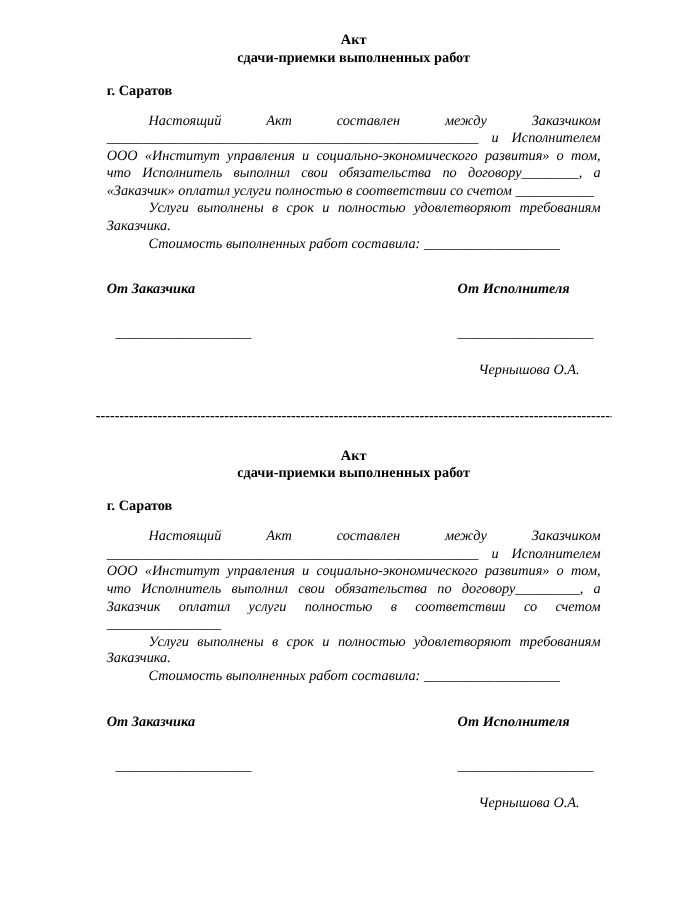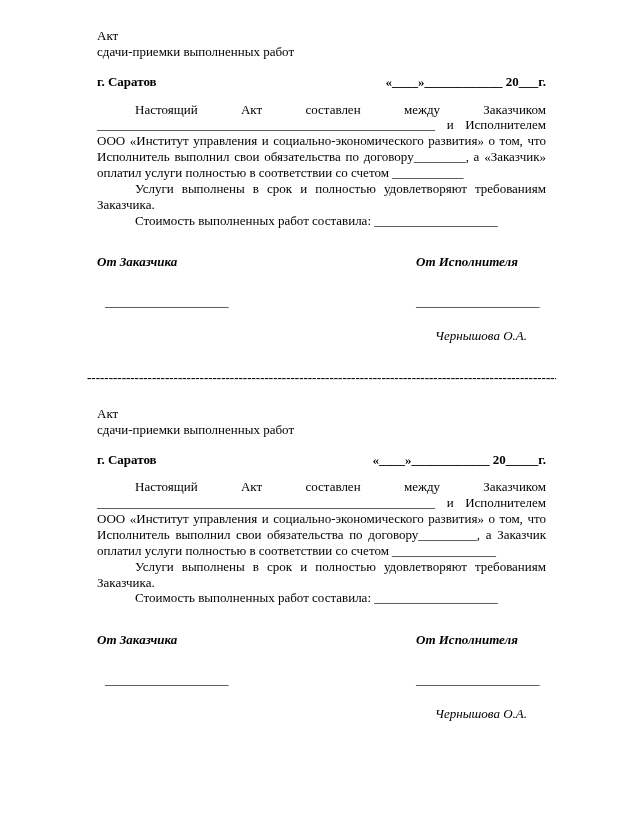--- a/index.html
+++ b/index.html
@@ -10,33 +10,35 @@
     padding: 28px 88px 0 97px;
     font-family: "Liberation Serif", "DejaVu Serif", serif;
     font-size: 13px;
     line-height: 1.22;
     color: #000000;
     background: #ffffff;
     overflow: hidden;
   }
   .copy { display: block; }
   .title {
-    font-weight: normal;
+    text-align: center;
+    font-weight: bold;
   }
   .cityline {
     display: flex;
     justify-content: space-between;
     font-weight: bold;
     margin-top: 14px;
     gap: 44px;
   }
   .body {
     margin: 0;
     text-align: justify;
     text-indent: 38px;
+    font-style: italic;
   }
   .body.first { margin-top: 12px; }
   .sig-block {
     display: flex;
     justify-content: space-between;
     margin-top: 26px;
     font-style: italic;
   }
   .sig-col.left { text-align: left; }
   .sig-col.right { width: 130px; text-align: left; }
@@ -56,21 +58,20 @@
 <body>
 
 <div class="page">
 
   <section class="copy">
     <div class="title">Акт</div>
     <div class="title">сдачи-приемки выполненных работ</div>
 
     <div class="cityline">
       <span>г. Саратов</span>
-      <span>«____»____________ 20___г.</span>
     </div>
 
     <p class="body first">Настоящий Акт составлен между Заказчиком ____________________________________________________ и Исполнителем ООО «Институт управления и социально-экономического развития» о том, что Исполнитель выполнил свои обязательства по договору________, а «Заказчик» оплатил услуги полностью в соответствии со счетом ___________</p>
     <p class="body">Услуги выполнены в срок и полностью удовлетворяют требованиям Заказчика.</p>
     <p class="body">Стоимость выполненных работ составила: ___________________</p>
 
     <div class="sig-block">
       <div class="sig-col left">
         <div class="sig-head">От Заказчика</div>
         <div class="sig-line">___________________</div>
@@ -84,21 +85,20 @@
   </section>
 
   <div class="separator">----------------------------------------------------------------------------------------------------------------</div>
 
   <section class="copy">
     <div class="title">Акт</div>
     <div class="title">сдачи-приемки выполненных работ</div>
 
     <div class="cityline">
       <span>г. Саратов</span>
-      <span>«____»____________ 20_____г.</span>
     </div>
 
     <p class="body first">Настоящий Акт составлен между Заказчиком ____________________________________________________ и Исполнителем ООО «Институт управления и социально-экономического развития» о том, что Исполнитель выполнил свои обязательства по договору_________, а Заказчик оплатил услуги полностью в соответствии со счетом ________________</p>
     <p class="body">Услуги выполнены в срок и полностью удовлетворяют требованиям Заказчика.</p>
     <p class="body">Стоимость выполненных работ составила: ___________________</p>
 
     <div class="sig-block">
       <div class="sig-col left">
         <div class="sig-head">От Заказчика</div>
         <div class="sig-line">___________________</div>

